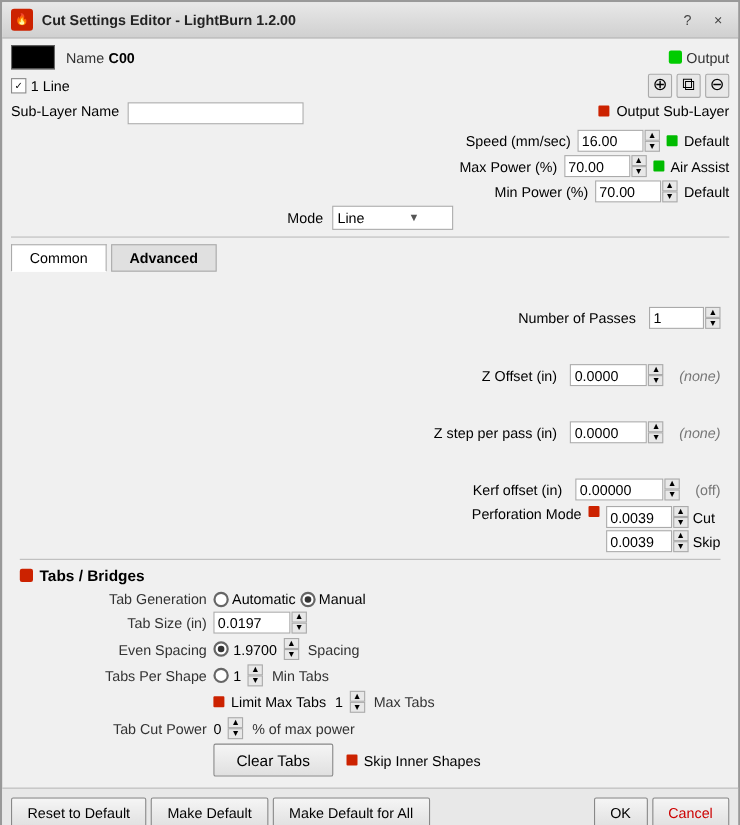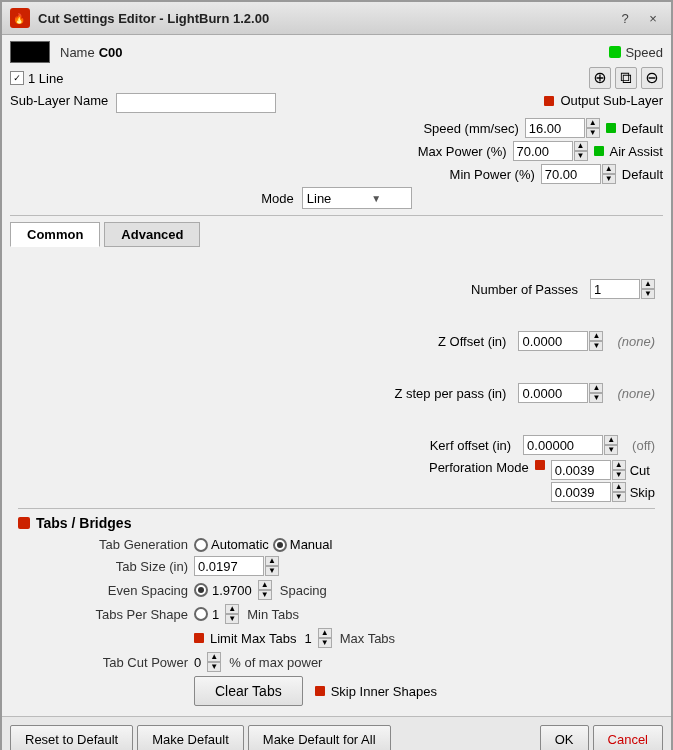--- a/index.html
+++ b/index.html
@@ -198,21 +198,21 @@
       padding: 4px 16px;
       border: 1px solid #aaa;
       cursor: pointer;
       font-size: 13px;
       background: #e0e0e0;
       font-weight: bold;
     }
     .tab-btn.active {
       background: #fff;
       border-bottom: 1px solid #fff;
-      font-weight: bold;
+      font-weight: normal;
     }
     .section-header {
       display: flex;
       align-items: center;
       gap: 6px;
       margin-bottom: 6px;
     }
     .section-dot {
       width: 12px;
       height: 12px;
@@ -356,21 +356,21 @@
   <div class="content">
 
     <div class="layer-row">
       <div class="color-swatch"></div>
       <div style="display:flex;align-items:center;gap:4px;flex:1;">
         <span class="name-label">Name</span>
         <span style="font-weight:bold;">C00</span>
       </div>
       <div class="output-label">
         <span class="green-dot"></span>
-        <span>Speed</span>
+        <span>Output</span>
       </div>
     </div>
 
     <div class="sub-layer-bar">
       <div style="display:flex;align-items:center;gap:4px;">
         <div style="width:14px;height:14px;border:1px solid #888;background:#fff;display:flex;align-items:center;justify-content:center;font-size:9px;">✓</div>
         <span>1 Line</span>
       </div>
       <div class="sublayer-right">
         <div class="icon-btn">⊕</div>

